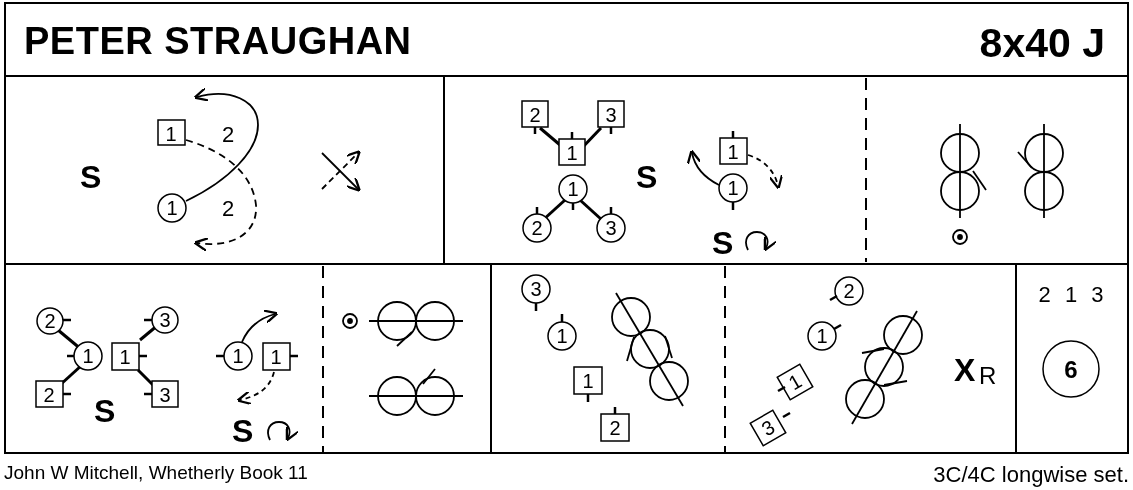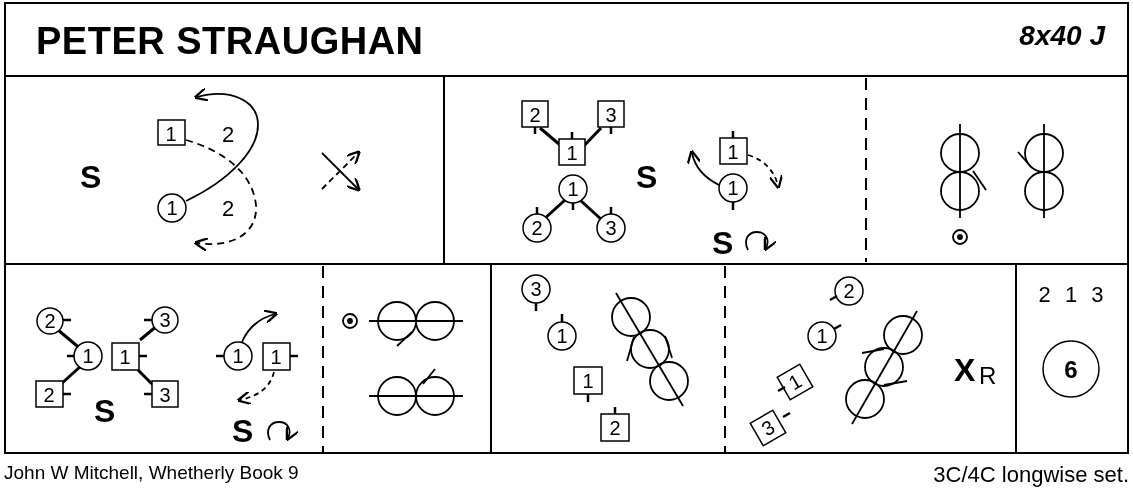--- a/index.html
+++ b/index.html
@@ -1,19 +1,19 @@
 <!DOCTYPE html>
 <html><head>
 <meta charset="utf-8">
 <style>
   html, body { margin:0; padding:0; background:#fff; }
   body { width:1133px; height:490px; position:relative; font-family:"Liberation Sans", sans-serif; color:#000; overflow:hidden; }
   .box { position:absolute; border:2px solid #000; box-sizing:border-box; background:#fff; }
-  .title { position:absolute; left:36px; top:20px; font-size:38px; font-weight:bold; letter-spacing:0.5px; }
-  .meta { position:absolute; right:28px; top:20px; font-size:28px; font-weight:bold;font-style:italic; }
+  .title { position:absolute; left:24px; top:20px; font-size:38px; font-weight:bold; letter-spacing:0.5px; }
+  .meta { position:absolute; right:28px; top:20px; font-size:41px; font-weight:bold; }
   .foot-l { position:absolute; left:4px; top:462px; font-size:19px; }
   .foot-r { position:absolute; right:4px; top:462px; font-size:22px; }
   svg { position:absolute; left:0; top:0; }
   svg text { font-family:"Liberation Sans", sans-serif; }
 </style>
 </head>
 <body>
 
 <div class="box" style="left:4px;top:2px;width:1125px;height:75px;"></div>
 <div class="title">PETER STRAUGHAN</div>
@@ -209,14 +209,14 @@
     <text x="979" y="384" font-size="24">R</text>
   </g>
 
   <g>
     <text x="1073" y="302" font-size="22" text-anchor="middle" letter-spacing="4">2 1 3</text>
     <circle cx="1071" cy="369" r="28" fill="none" stroke="#000" stroke-width="1.5"></circle>
     <text x="1071" y="378" font-size="24" font-weight="bold" text-anchor="middle">6</text>
   </g>
 </svg>
 
-<div class="foot-l">John W Mitchell, Whetherly Book 9</div>
+<div class="foot-l">John W Mitchell, Whetherly Book 11</div>
 <div class="foot-r">3C/4C longwise set.</div>
 
 </body></html>

